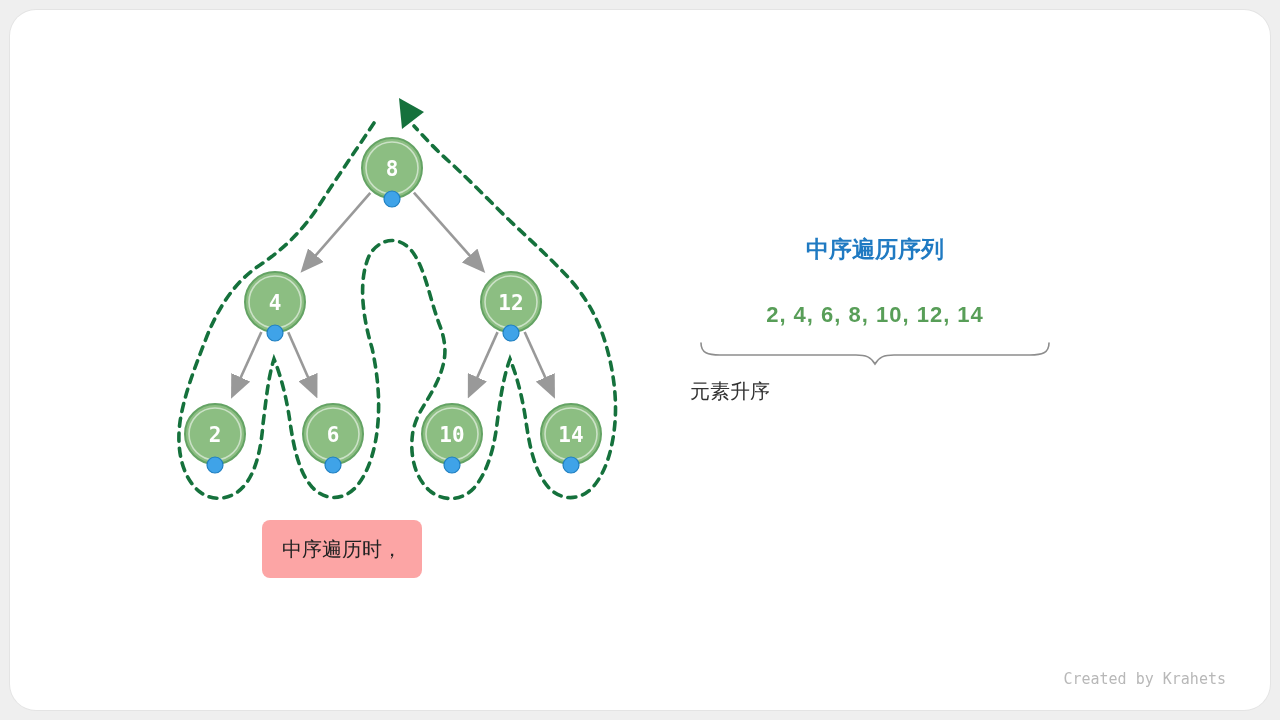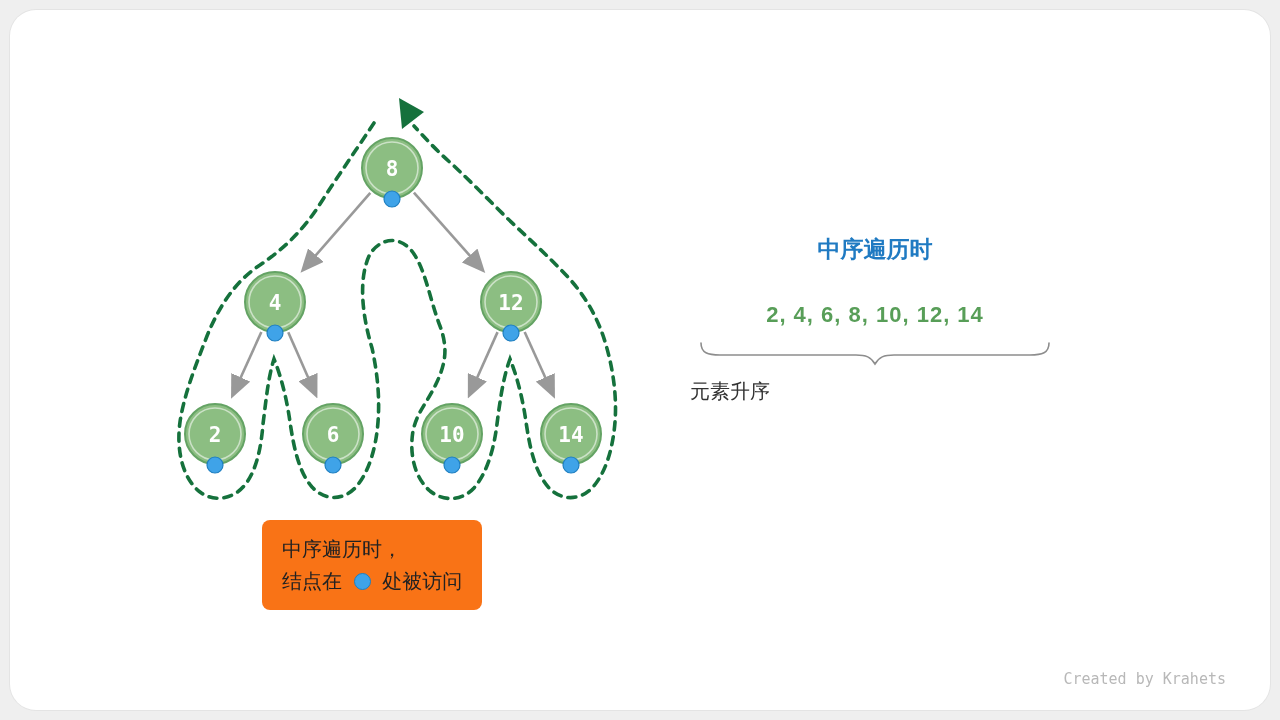--- a/index.html
+++ b/index.html
@@ -33,21 +33,21 @@
   .panel-title{position:absolute;left:0;top:224px;width:370px;text-align:center;
     font-size:23px;font-weight:bold;color:var(--title-color);}
   .panel-seq{position:absolute;left:0;top:292px;width:370px;text-align:center;
     font-family:Liberation Sans, sans-serif;font-size:22px;font-weight:bold;
     color:var(--seq-color);letter-spacing:1px;}
   .brace{position:absolute;left:8px;top:330px;}
   .brace path{fill:none;stroke:#8d8d8d;stroke-width:1.6;stroke-linecap:round;}
   .panel-caption{position:absolute;left:0;top:368px;width:370px;text-align:left;
     font-size:20px;color:#333333;}
 
-  .note-box{position:absolute;left:252px;top:510px;background:#f97316;
+  .note-box{position:absolute;left:252px;top:510px;background:#fca5a5;
     border-radius:8px;padding:13px 20px;font-size:20px;color:#222222;
     line-height:1.6;white-space:nowrap;}
   .inline-dot{display:inline-block;width:17px;height:17px;border-radius:50%;
     background:var(--dot-fill);border:1px solid var(--dot-stroke);
     vertical-align:-2px;margin:0 6px;}
 
   .credit{position:absolute;right:44px;bottom:22px;
     font-family:"DejaVu Sans Mono",monospace;font-size:15px;color:#b8b8b8;}
 </style>
 </head>
@@ -147,32 +147,27 @@
         <g transform="translate(561,424)">
           <circle class="node-c" r="30"></circle>
           <circle class="node-inner" r="26"></circle>
           <text class="node-t" y="8">14</text>
           <circle class="visit-dot" cy="31" r="8"></circle>
         </g>
       </g>
   </svg>
 
   <div class="panel">
-    <div class="panel-title">中序遍历时</div>
+    <div class="panel-title">中序遍历序列</div>
     <div class="panel-seq">2, 4, 6, 8, 10, 12, 14</div>
     <svg class="brace" width="354" height="26" viewBox="0 0 354 26">
       <path d="M 3 3 C 3 13 10 15 22 15 L 158 15 C 168 15 173 17 177 24
                C 181 17 186 15 196 15 L 332 15 C 344 15 351 13 351 3"></path>
     </svg>
     <div class="panel-caption">元素升序</div>
   </div>
 
   <div class="note-box">
     <div>中序遍历时，</div>
-    <div>
-      <span>结点在</span>
-      <span class="inline-dot"></span>
-      <span>处被访问</span>
-    </div>
   </div>
 
   <div class="credit">Created by Krahets</div>
 </div>
 
 </body></html>

